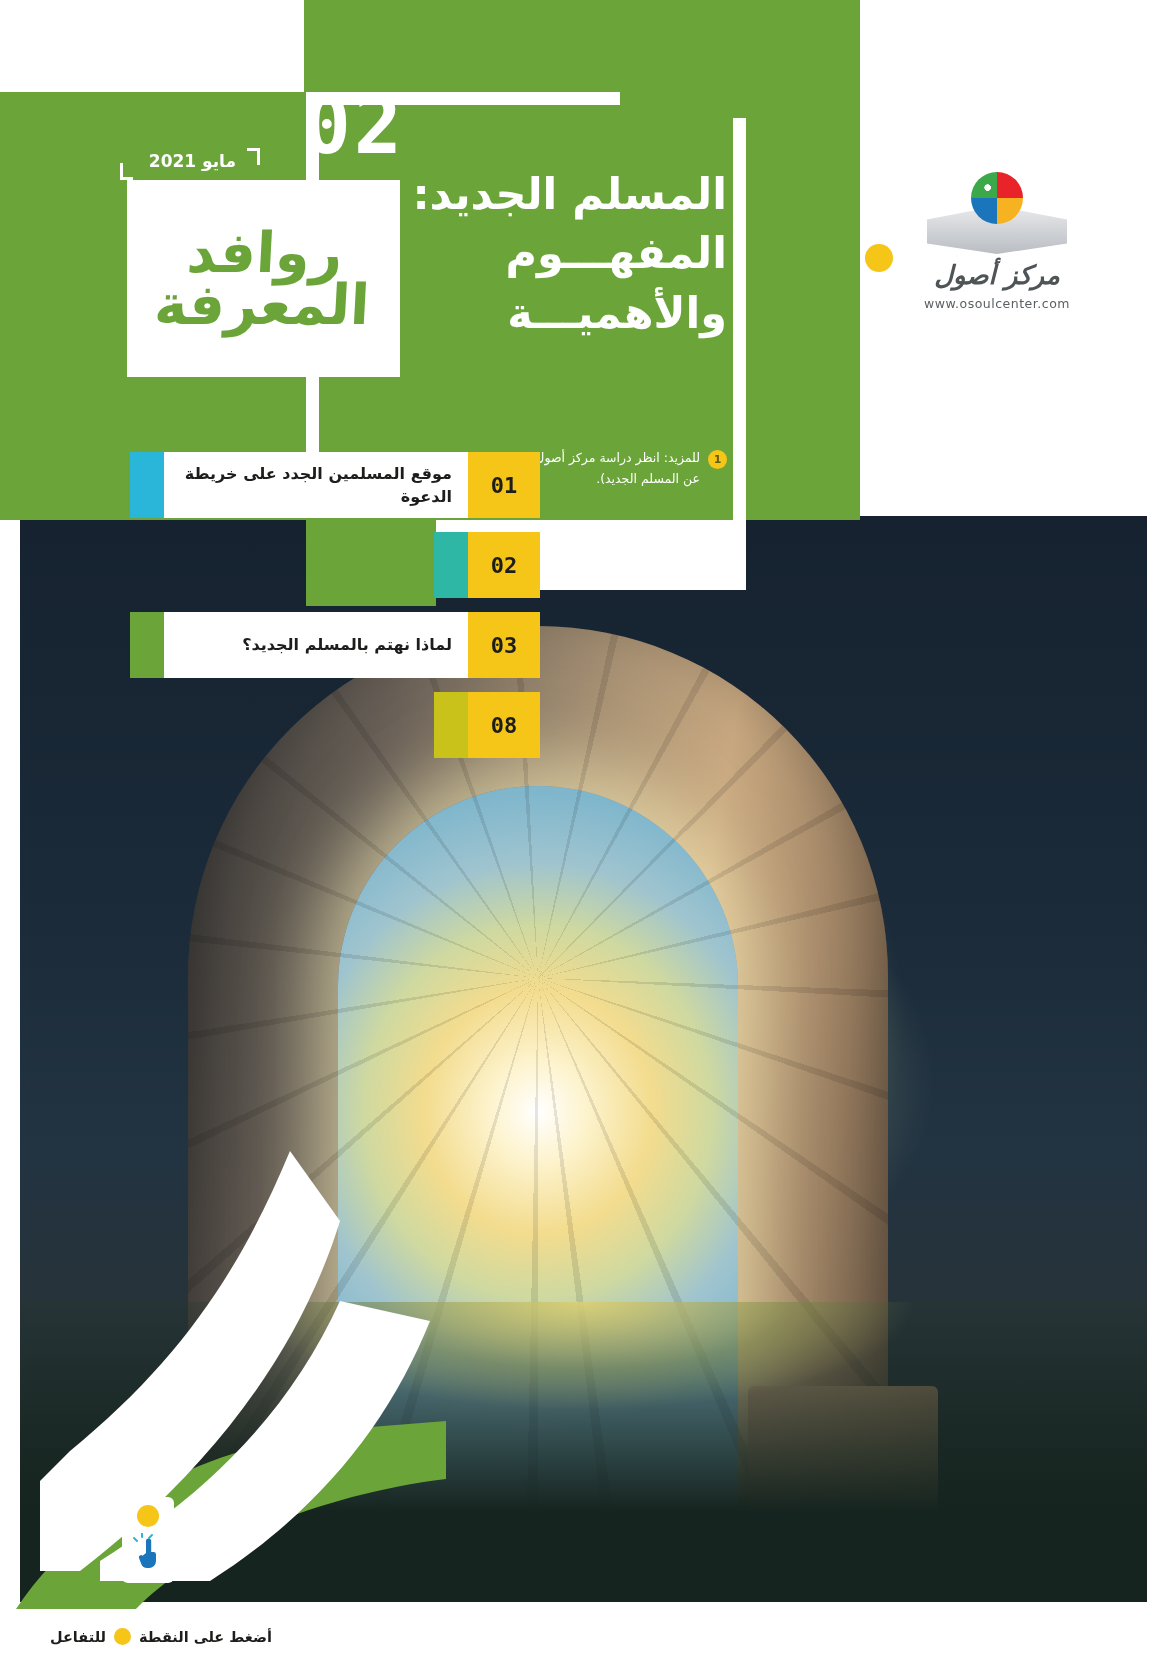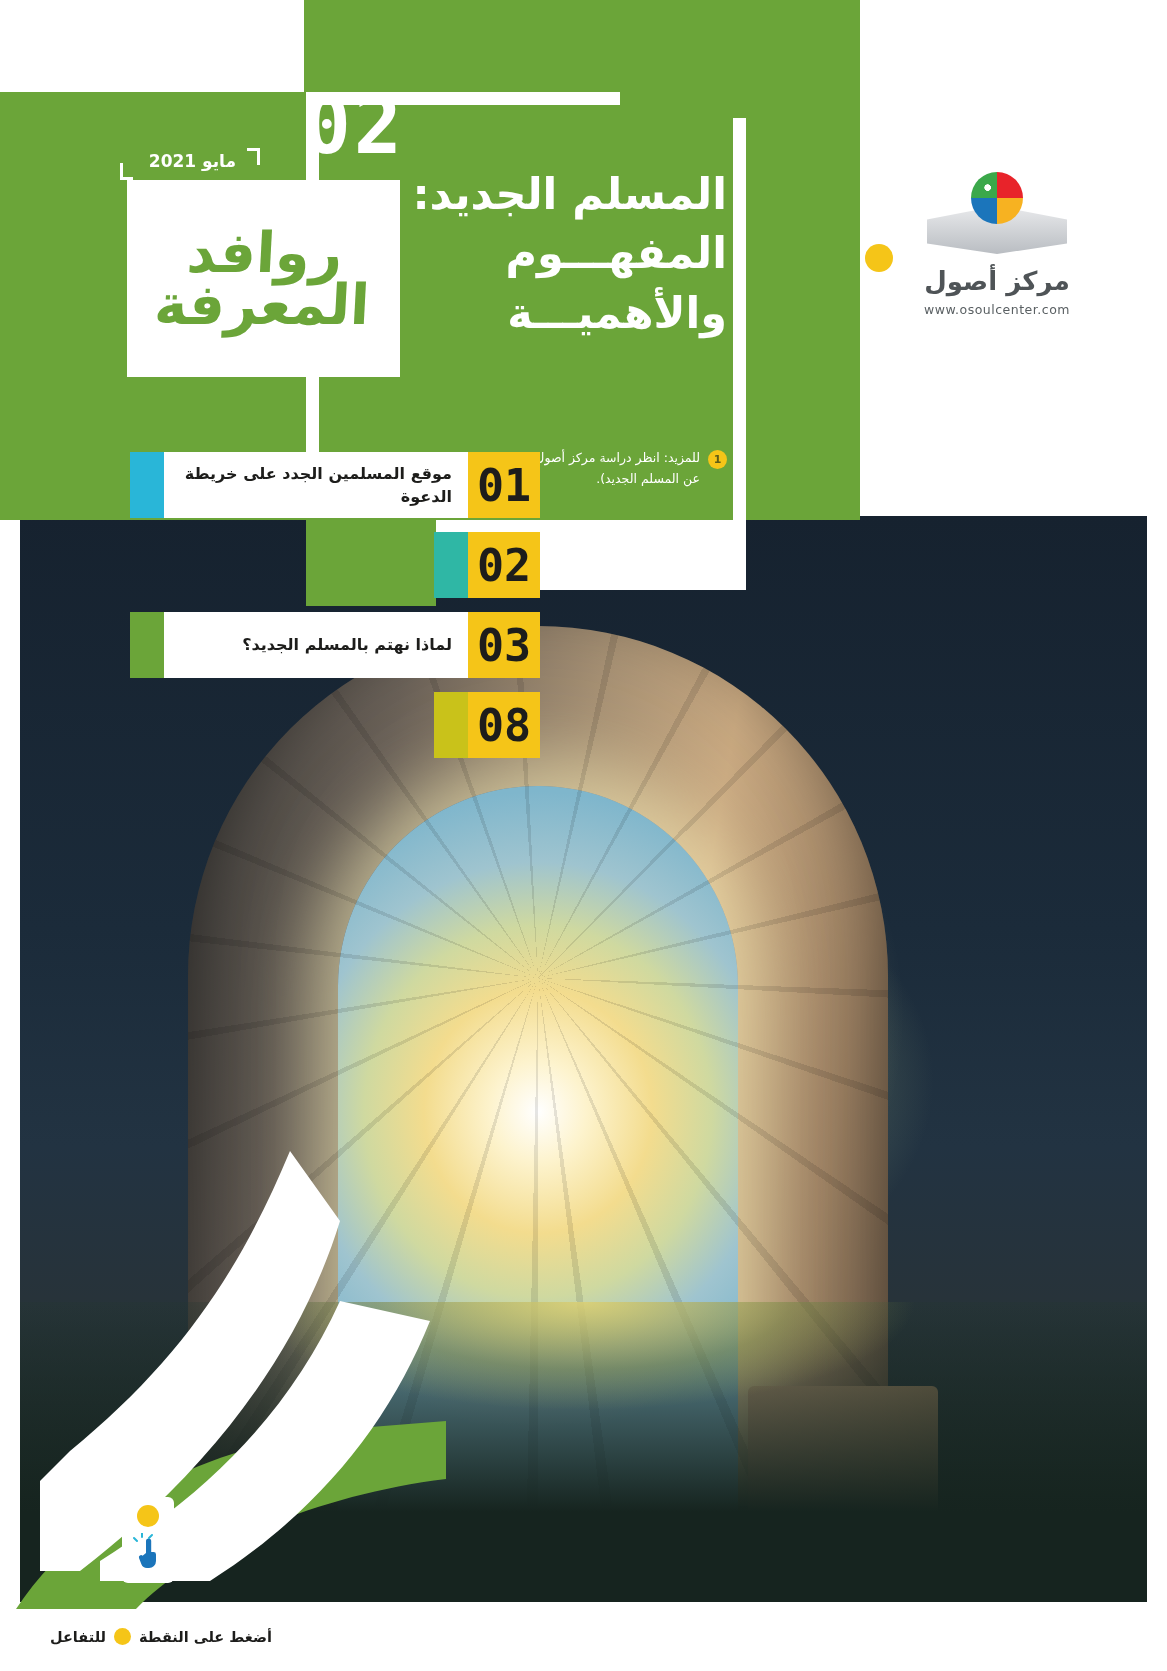--- a/index.html
+++ b/index.html
@@ -188,25 +188,25 @@
   .osoul-globe {
     position: absolute;
     left: 44px; top: 2px;
     width: 52px; height: 52px;
     border-radius: 50%;
     background:
       radial-gradient(circle at 32% 30%, #fff 0 6%, transparent 7%),
       conic-gradient(#e8232a 0 25%, #f7b221 0 50%, #1b75bb 0 75%, #3ba84a 0 100%);
   }
   .osoul-name {
-    margin-top: 6px;
     font-size: 26px;
     font-weight: bold;
     color: #4f5457;
     letter-spacing: 1px;
+    font-style: italic;
   }
   .osoul-url {
     margin-top: 6px;
     font-size: 12.5px;
     color: #5a6063;
     letter-spacing: 0.5px;
     direction: ltr;
   }
   .yellow-dot {
     position: absolute;
@@ -229,21 +229,21 @@
     margin-bottom: 14px;
     display: flex;
     flex-direction: row;
     align-items: stretch;
   }
   .toc-num {
     flex: 0 0 auto;
     width: 72px;
     background: #f5c518;
     color: #1d1d1b;
-    font-size: 45px;
+    font-size: 22px;
     font-weight: bold;
     font-family: "DejaVu Sans Mono", "Liberation Mono", monospace;
     display: flex; align-items: center; justify-content: center;
   }
   .toc-label {
     flex: 1 1 auto;
     background: #ffffff;
     color: #1d1d1b;
     font-size: 16px;
     font-weight: bold;

